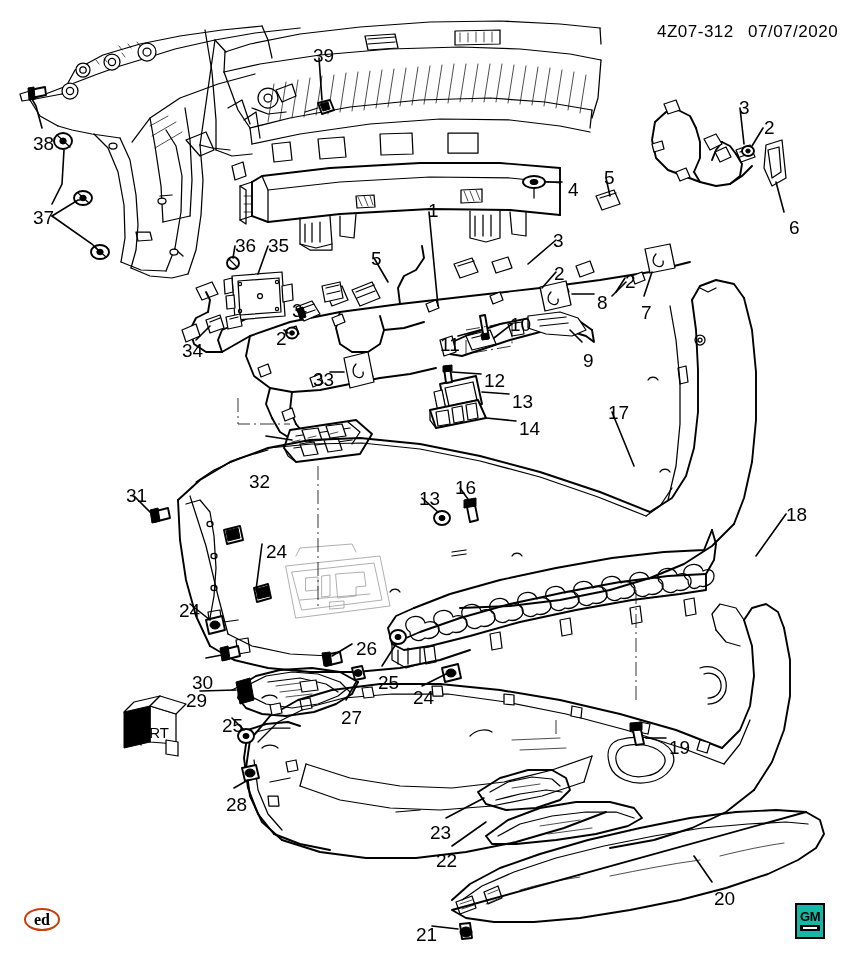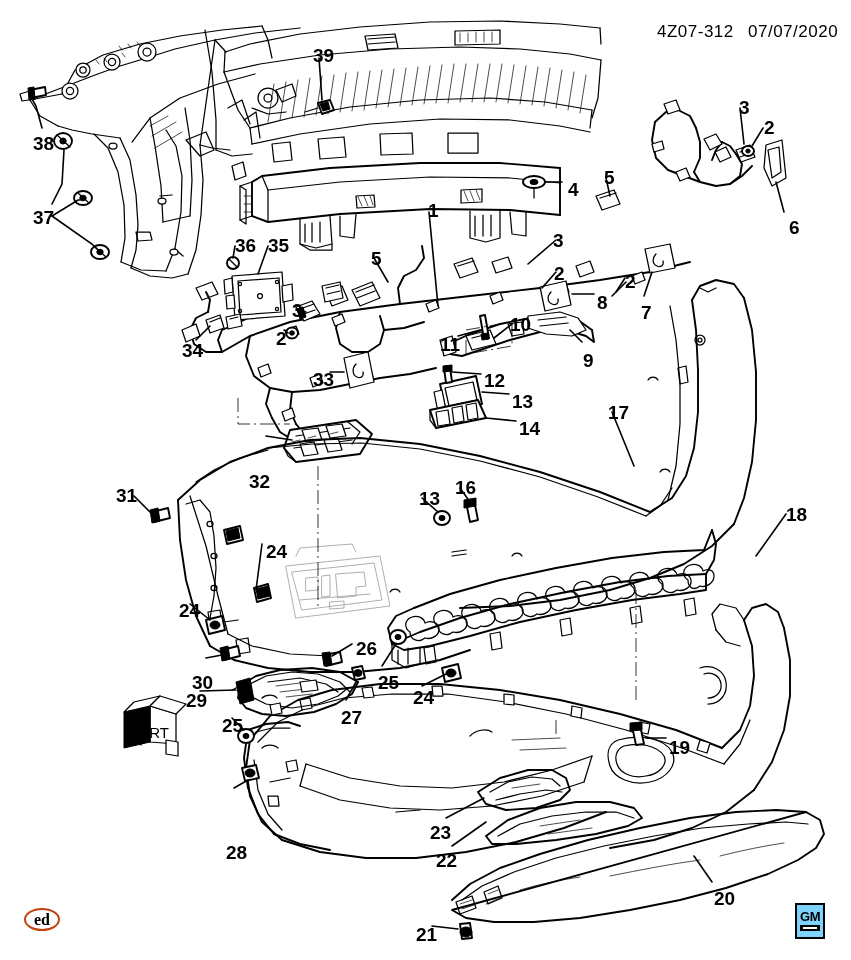--- a/index.html
+++ b/index.html
@@ -5,27 +5,27 @@
 <style>
   html,body{margin:0;padding:0;background:#fff;}
   body{font-family:"Liberation Sans","DejaVu Sans",sans-serif;}
   #page{position:relative;width:851px;height:960px;background:#ffffff;overflow:hidden;}
   #art{position:absolute;left:0;top:0;width:851px;height:960px;}
   .hdr{
     position:absolute;font-size:17px;letter-spacing:.5px;color:#000;
     white-space:pre;font-family:"Liberation Sans",sans-serif;
   }
   .callout{
-    position:absolute;font-size:19px;color:#000;font-weight:700;
+    position:absolute;font-size:19px;color:#000;font-weight:400;
     font-family:"Liberation Sans",sans-serif;line-height:1;
     white-space:nowrap;
   }
   .gmlogo{
     position:absolute;left:795px;top:903px;width:30px;height:36px;
-    border:2px solid #000;background:#7dd3fc;box-sizing:border-box;
+    border:2px solid #000;background:#14b8a6;box-sizing:border-box;
     display:flex;flex-direction:column;align-items:center;justify-content:center;
   }
   .gmlogo .gm-t{font-size:13px;font-weight:bold;letter-spacing:-.5px;line-height:12px;color:#000;font-family:"Liberation Sans",sans-serif;}
   .gmlogo .gm-bar{width:20px;height:6px;background:#000;margin-top:2px;position:relative;}
   .gmlogo .gm-bar:after{content:"";position:absolute;left:3px;top:2px;width:14px;height:2px;background:#fff;}
   .edmark{
     position:absolute;left:24px;top:908px;width:32px;height:19px;
     border:2px solid #c2410c;border-radius:50%;
     display:flex;align-items:center;justify-content:center;
     font-size:16px;font-weight:bold;color:#000;font-family:Liberation Serif, serif;
@@ -754,24 +754,24 @@
       <div class="callout" style="left: 416px; top: 925px;">21</div>
       <div class="callout" style="left: 436px; top: 851px;">22</div>
       <div class="callout" style="left: 430px; top: 823px;">23</div>
       <div class="callout" style="left: 266px; top: 542px;">24</div>
       <div class="callout" style="left: 179px; top: 601px;">24</div>
       <div class="callout" style="left: 413px; top: 688px;">24</div>
       <div class="callout" style="left: 378px; top: 673px;">25</div>
       <div class="callout" style="left: 222px; top: 716px;">25</div>
       <div class="callout" style="left: 356px; top: 639px;">26</div>
       <div class="callout" style="left: 341px; top: 708px;">27</div>
-      <div class="callout" style="left: 226px; top: 795px; margin-top: 48px;">28</div>
+      <div class="callout" style="left: 226px; top: 795px;">28</div>
       <div class="callout" style="left: 186px; top: 691px;">29</div>
       <div class="callout" style="left: 192px; top: 673px;">30</div>
-      <div class="callout" style="left: 116px; top: 486px; text-align: center;">31</div>
+      <div class="callout" style="left: 126px; top: 486px; text-align: center;">31</div>
       <div class="callout" style="left: 249px; top: 432px; margin-top: 40px;">32</div>
       <div class="callout" style="left: 313px; top: 370px;">33</div>
       <div class="callout" style="left: 182px; top: 341px;">34</div>
       <div class="callout" style="left: 268px; top: 236px;">35</div>
       <div class="callout" style="left: 235px; top: 236px;">36</div>
       <div class="callout" style="left: 33px; top: 208px;">37</div>
       <div class="callout" style="left: 33px; top: 134px;">38</div>
       <div class="callout" style="left: 313px; top: 46px;">39</div>
     </div>
 

